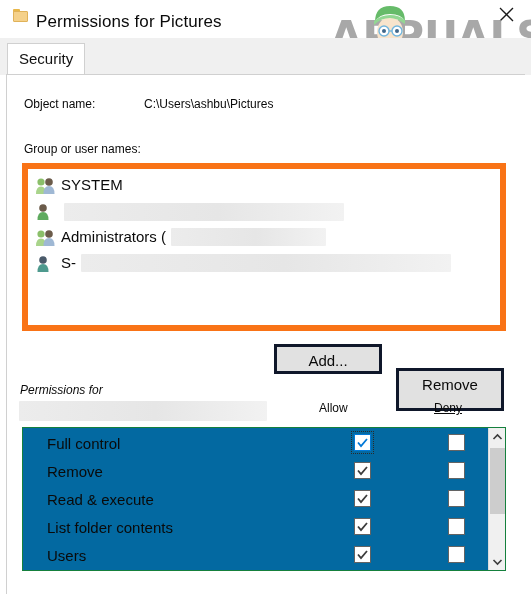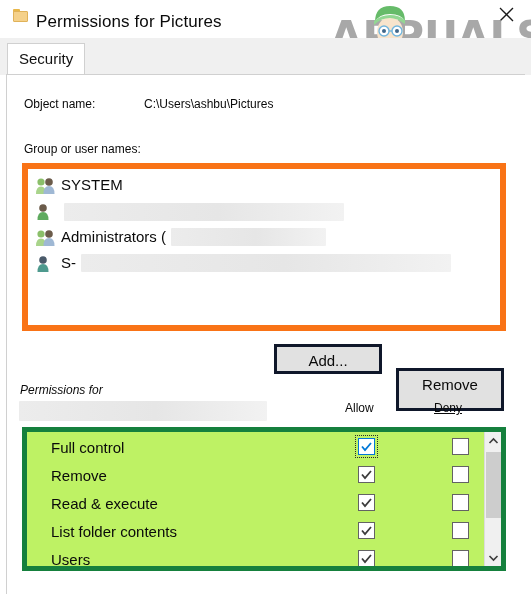--- a/index.html
+++ b/index.html
@@ -191,32 +191,32 @@
   .btn-add    { left: 274px; top: 344px; width: 108px; height: 30px; }
   .btn-remove { left: 396px; top: 356px; width: 108px; height: 43px; margin-top: 12px; }
 
   
   .perm-label { left: 20px; top: 383px; font-style: italic; }
   .perm-redact {
     left: 19px; top: 401px;
     width: 248px; height: 20px;
   }
   .col-allow {
-    left: 345px; top: 401px;
+    left: 319px; top: 401px;
   }
   .col-deny {
     left: 434px; top: 401px; text-decoration: underline;
   }
 
   .permbox {
     position: absolute;
     left: 22px; top: 427px;
     width: 484px; height: 144px;
-    border: 5px solid #15803d;
-    background: #bef264;
+    border: 1px solid #15803d;
+    background: #0369a1;
     box-sizing: border-box;
     overflow: hidden;
   }
   .prow {
     position: absolute;
     left: 0;
     width: 466px;
     height: 28px;
   }
   .prow .pname {

